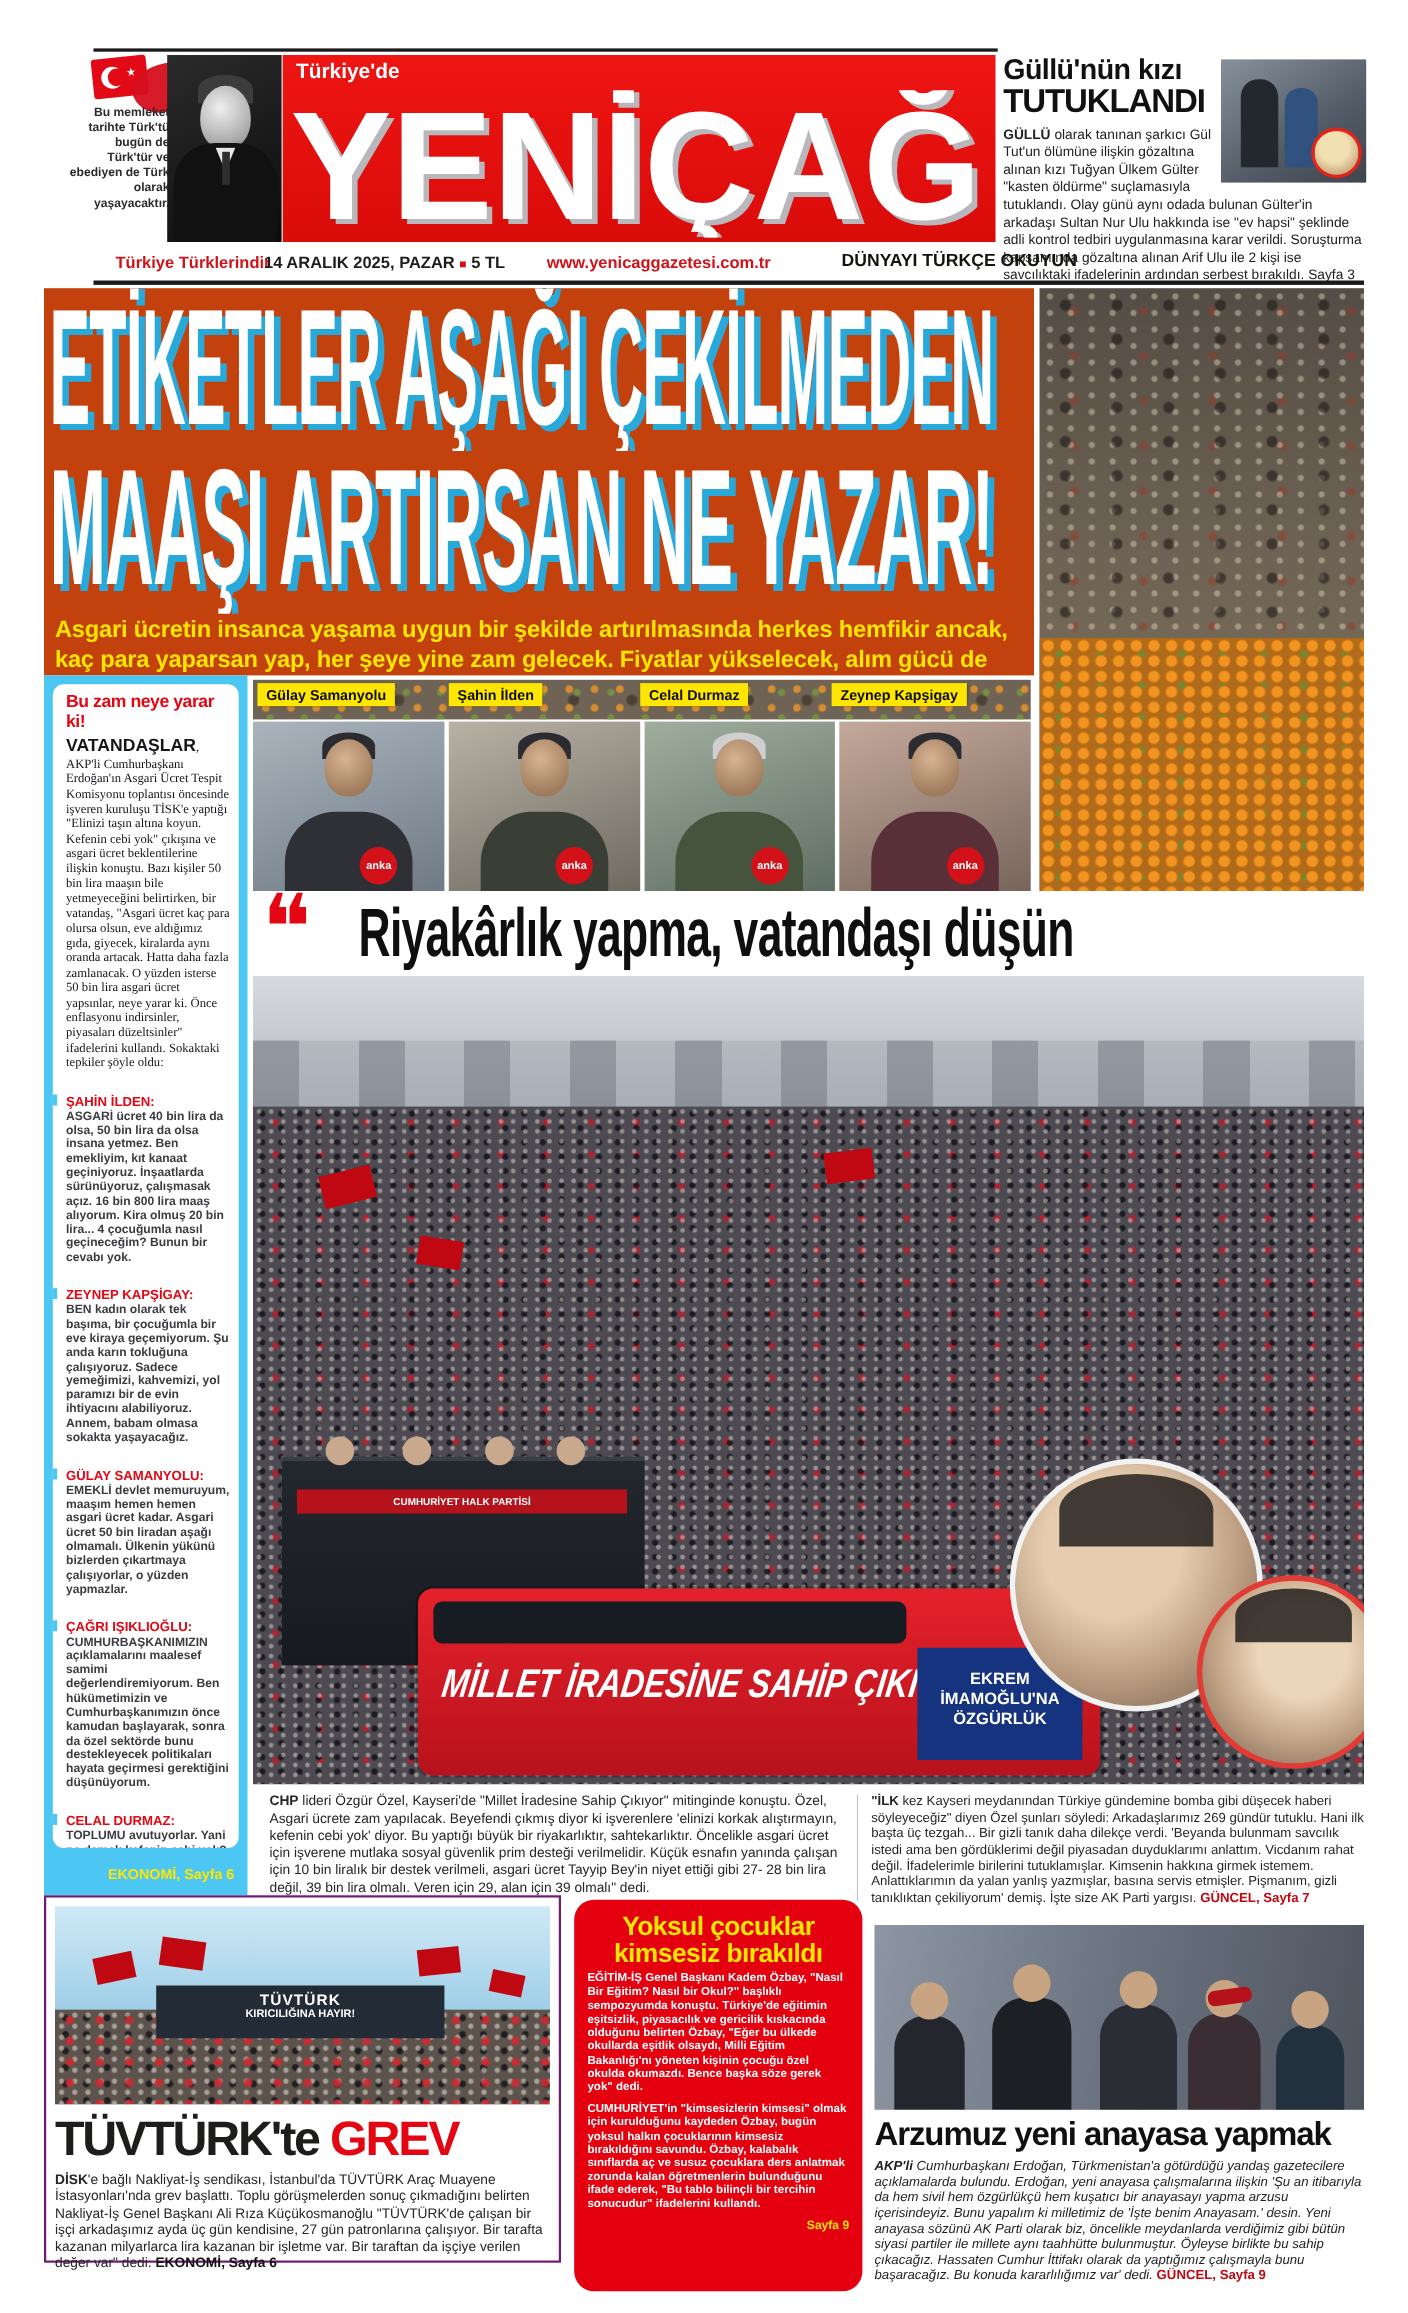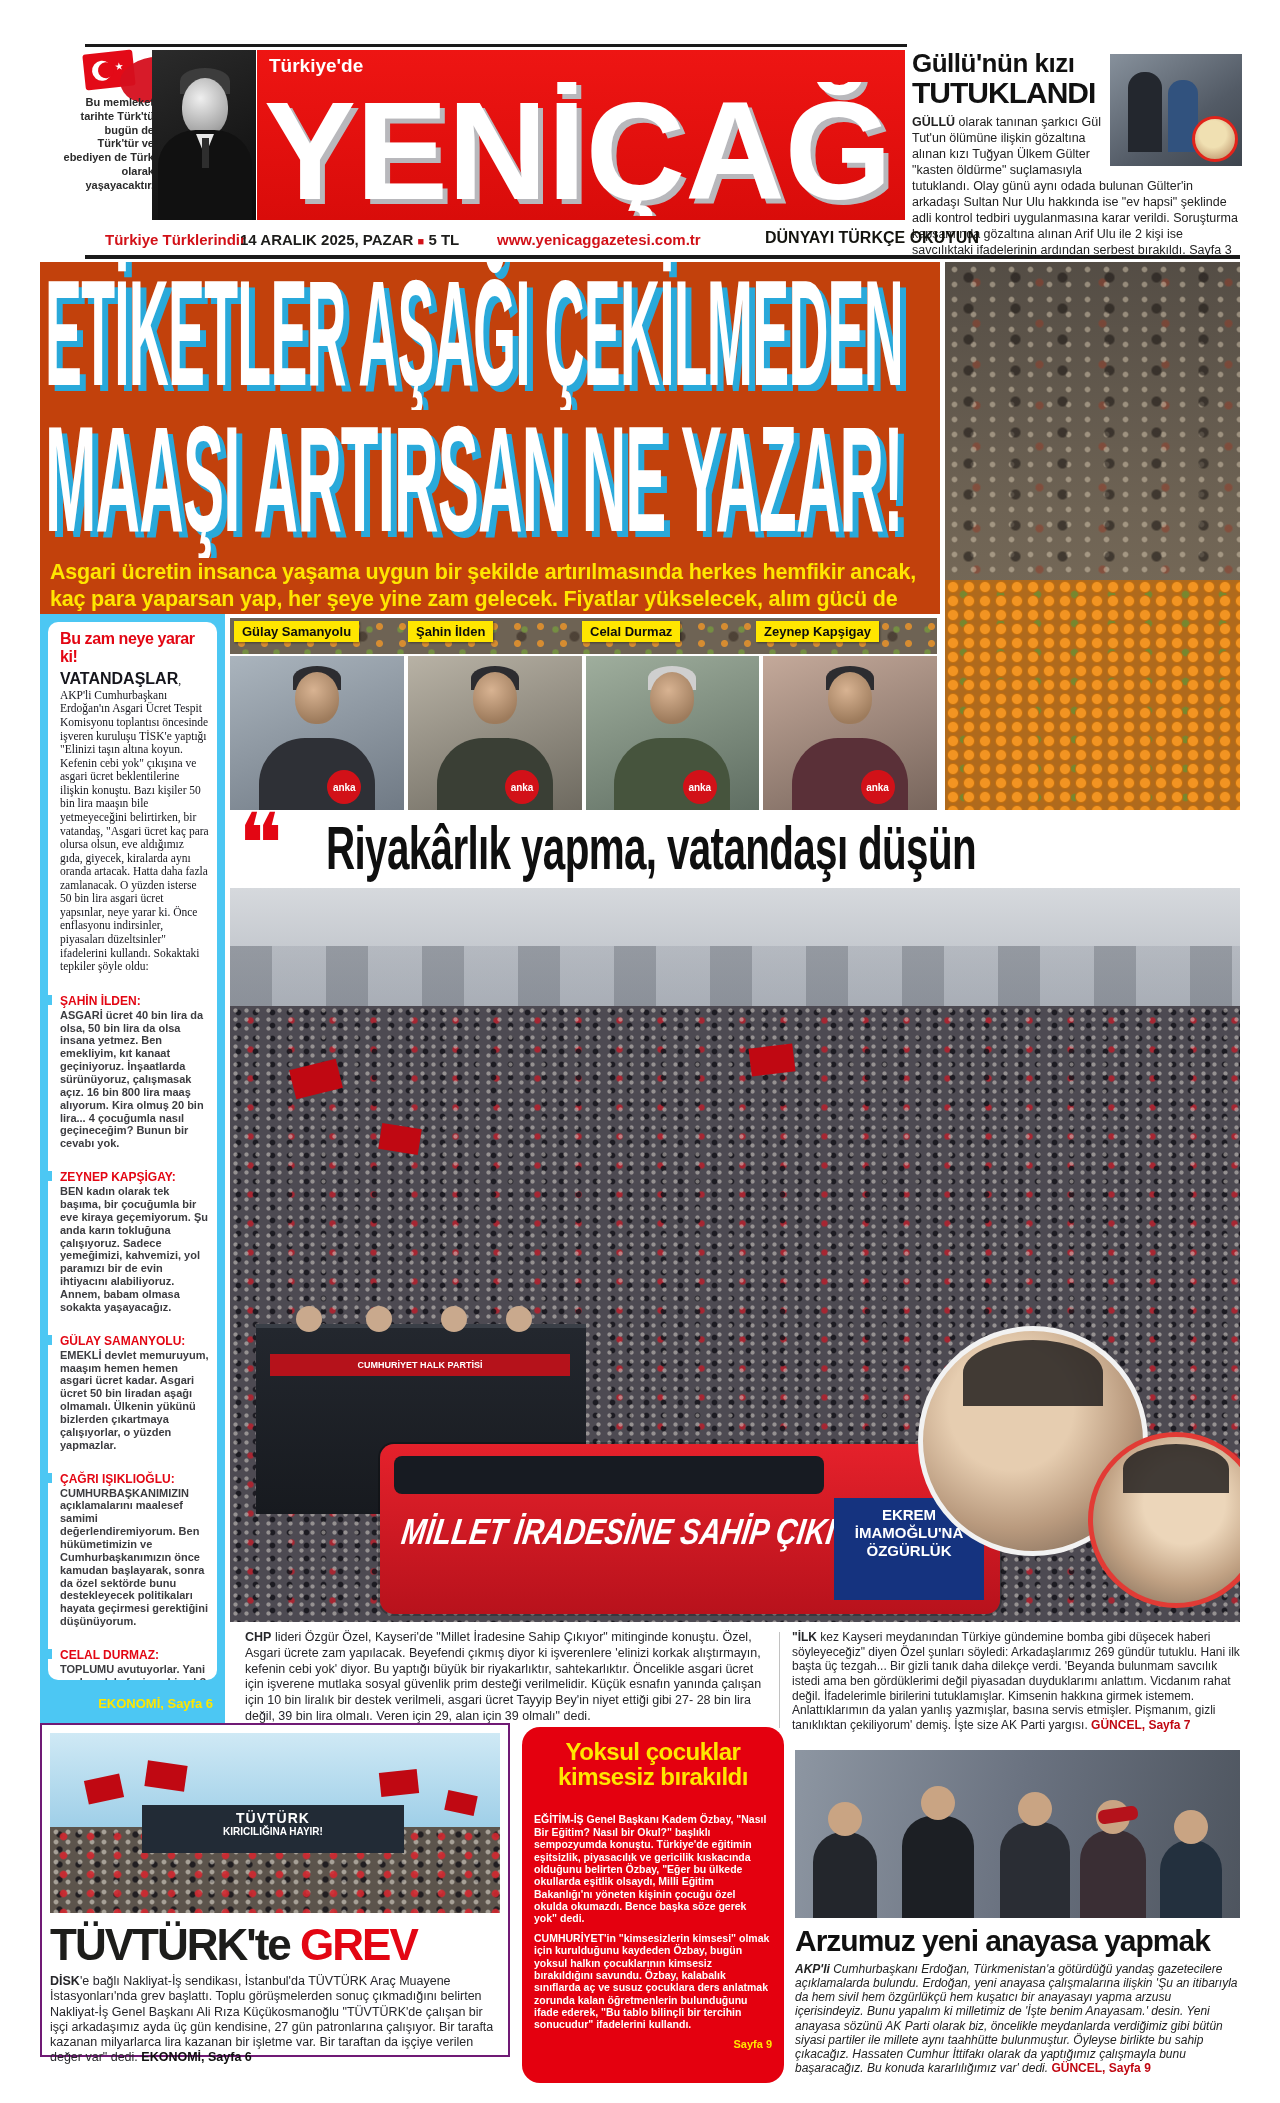--- a/index.html
+++ b/index.html
@@ -139,21 +139,21 @@
 .pod-head{position:absolute;top:-22px;width:26px;height:26px;border-radius:50%;background:#c9a98d}
 .ph1{left:40px}.ph2{left:110px}.ph3{left:185px}.ph4{left:250px}
 .pod-band{position:absolute;left:14px;top:26px;width:300px;height:22px;background:#b5121b;color:#fff;
   font-size:9px;font-weight:800;display:flex;align-items:center;justify-content:center;white-space:nowrap;overflow:hidden}
 .bus{position:absolute;left:150px;top:556px;width:620px;height:170px;border-radius:14px;
   background:linear-gradient(#e5212b,#b8121c);box-shadow:0 0 0 2px rgba(0,0,0,.25)}
 .bus-win{position:absolute;left:14px;top:12px;width:430px;height:38px;border-radius:8px;background:#171b22}
 .bus-slogan{position:absolute;left:22px;top:72px;color:#fff;font-weight:900;font-style:italic;font-size:29px;
   white-space:nowrap;transform:skewX(-8deg) scale(1,1.25);transform-origin:left}
 .bus-panel{position:absolute;right:16px;top:54px;width:150px;height:102px;background:#15337f;color:#fff;
-  font-weight:800;font-size:15px;line-height:1.2;text-align:center;padding:8px 4px}
+  font-weight:800;font-size:15px;line-height:1.2;text-align:center;padding:20px 4px}
 .ins{position:absolute;border-radius:50%;overflow:hidden}
 .ins1{left:688px;top:438px;width:230px;height:230px;border:5px solid #f2f2f2;
   background:radial-gradient(circle at 40% 35%,#e6cdb0 0 32%,#b99a7e 62%,#6b5a4c)}
 .ins2{left:858px;top:544px;width:176px;height:176px;border:5px solid #e23b35;
   background:radial-gradient(circle at 55% 40%,#ecd6ba 0 30%,#c0a183 60%,#705e4e)}
 .ins .ihair{position:absolute;left:18%;top:4%;width:64%;height:30%;border-radius:50% 50% 0 0;background:rgba(35,32,30,.85)}
 
 
 .cap-left{left:245px;top:1630px;width:520px;height:112px;font-size:12.5px;line-height:1.26;color:#26262a}
 .cap-right{left:792px;top:1630px;width:448px;height:112px;font-size:12px;line-height:1.22;color:#26262a}
@@ -178,21 +178,21 @@
   text-align:center;padding-top:5px}
 .grev-banner .b1{font-size:14px;font-weight:800;letter-spacing:1px}
 .grev-banner .b2{font-size:10px;font-weight:800}
 .grev-head{margin-top:10px;font-size:44px;font-weight:900;letter-spacing:-2px;line-height:1;white-space:nowrap}
 .grev-head .red{color:#e30613}
 .grev-body{margin-top:7px;font-size:12.5px;line-height:1.22;color:#26262a}
 .grev-body .lead{font-weight:800}
 .grev-body .ref{font-weight:800;color:#111}
 
 .yoksul-box{left:522px;top:1727px;width:262px;height:356px;background:#e4000f;border-radius:18px;padding:12px 12px 10px}
-.yk-head{color:#ffe600;font-weight:900;font-size:24px;line-height:1.05;text-align:center;letter-spacing:-.5px;margin-bottom:24px}
+.yk-head{color:#ffe600;font-weight:900;font-size:24px;line-height:1.05;text-align:center;letter-spacing:-.5px;margin-bottom:3px}
 .yk-p{color:#fff;font-weight:700;font-size:10.5px;line-height:1.18;margin-bottom:7px}
 .yk-p .lead{font-weight:900}
 .yk-ref{color:#ffe600;font-weight:800;font-size:11px;text-align:right}
 
 .any-photo{left:795px;top:1750px;width:445px;height:168px;overflow:hidden;
   background:linear-gradient(100deg,#8d96a2 0%,#6a7280 50%,#4e555f)}
 .fig{position:absolute;bottom:0;border-radius:30px 30px 0 0;background:#23262c}
 .fig::before{content:"";position:absolute;left:50%;top:-30px;width:34px;height:34px;margin-left:-17px;border-radius:50%;background:#c9a483}
 .fg1{left:4%;width:64px;height:86px}
 .fg2{left:24%;width:72px;height:102px;background:#1c1f24}

